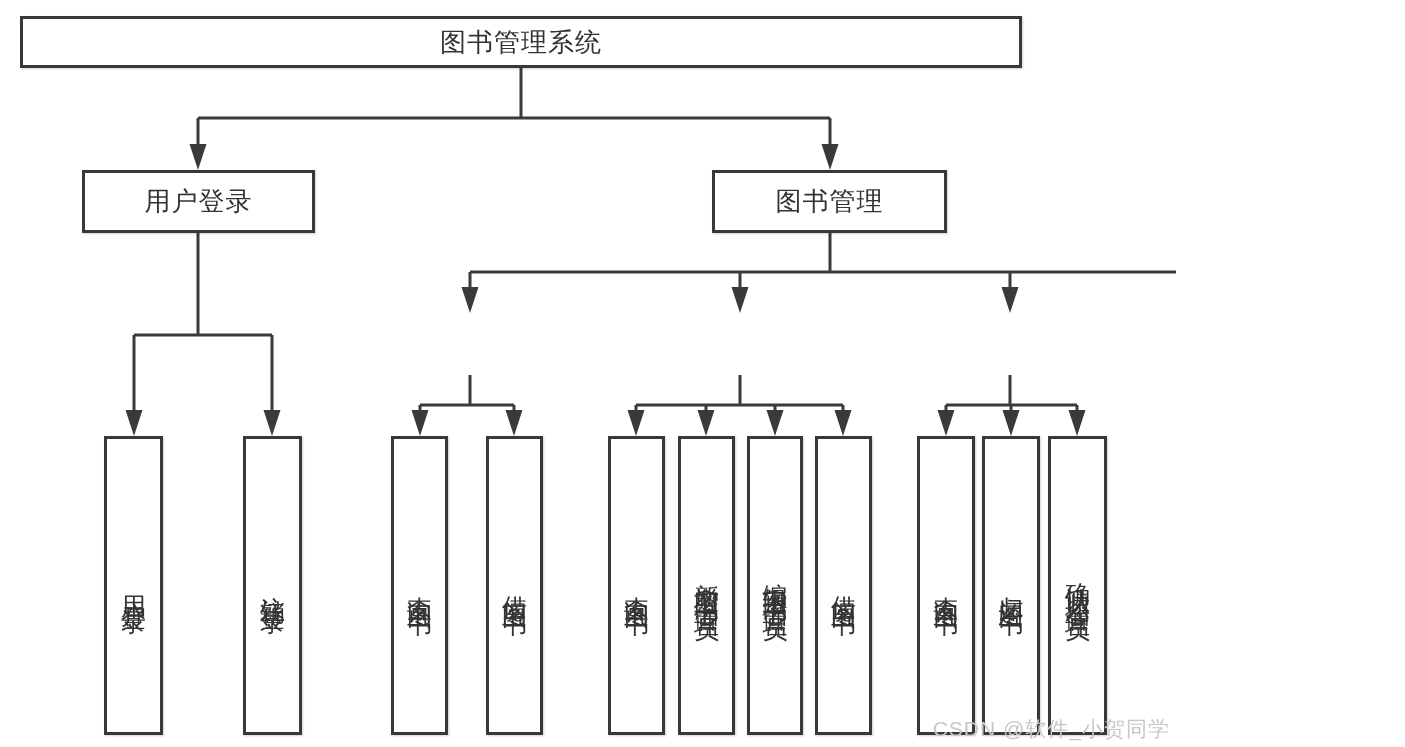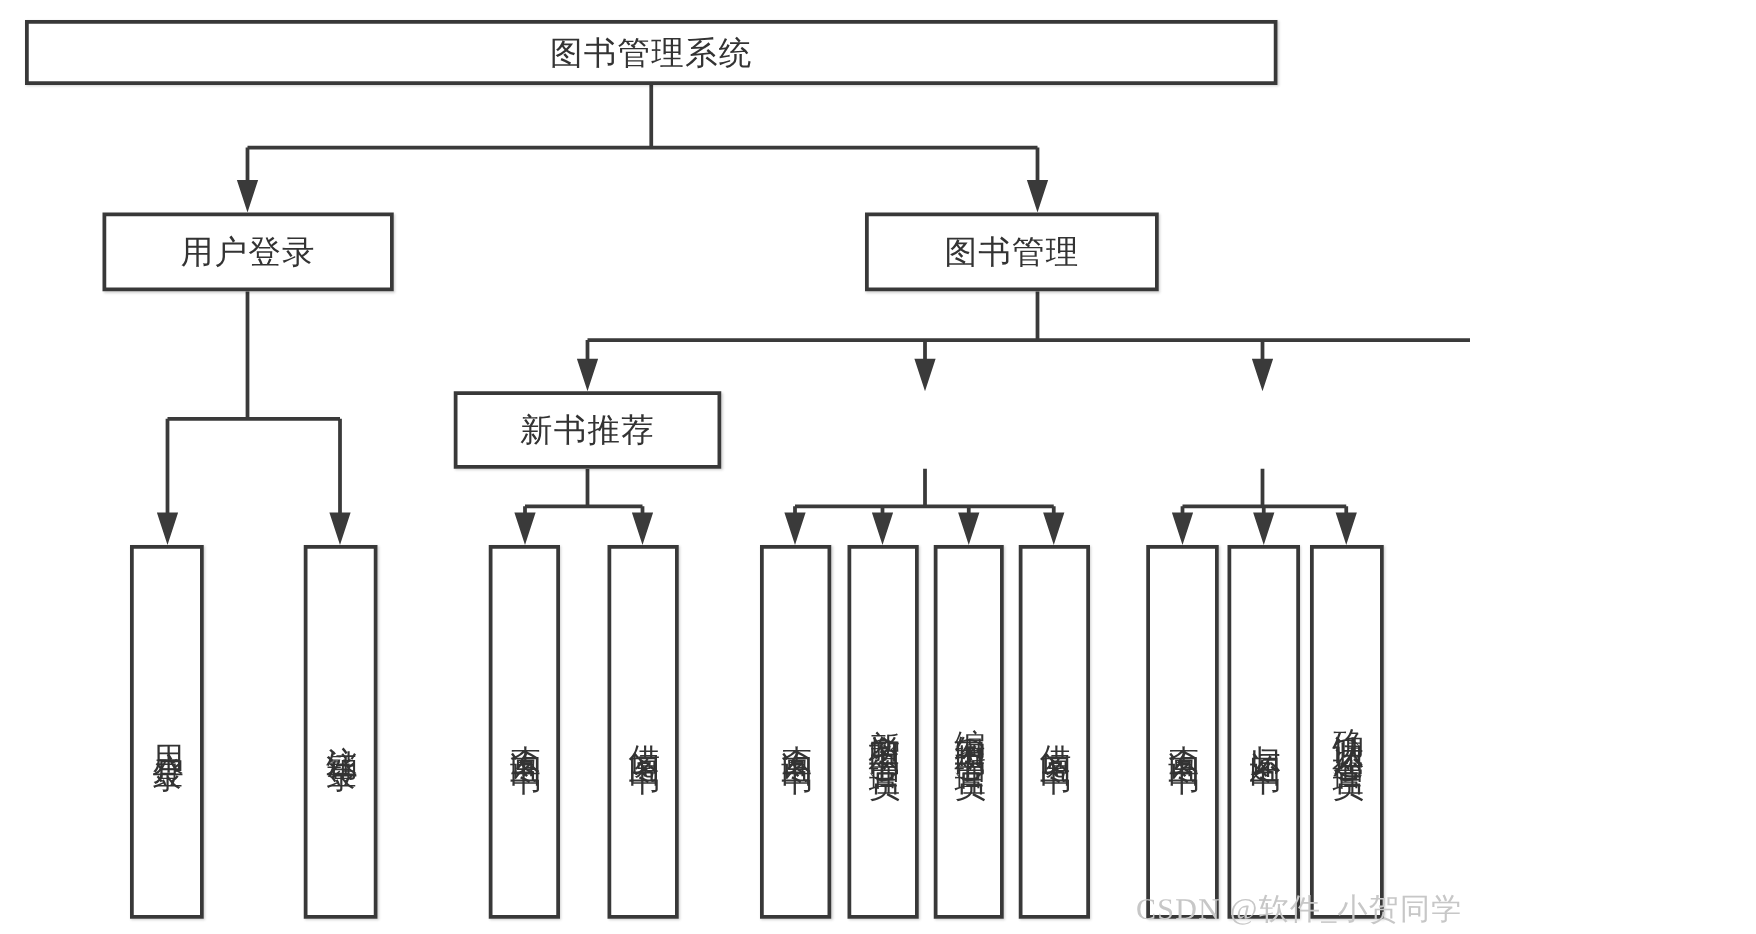--- a/index.html
+++ b/index.html
@@ -7,21 +7,21 @@
     --border:#383838;
     --text:#333333;
     --wm:#c7c7c7;
     --bg:#ffffff;
   }
   html,body{margin:0;padding:0;background:#fff;}
   .stage{
     position:relative;
     width:1176px;height:747px;
     background:var(--bg);
-    font-family:Liberation Serif, serif;
+    font-family:Liberation Sans, sans-serif;
     overflow:hidden;
   }
   .wires{position:absolute;left:0;top:0;}
   .node,.leaf{
     position:absolute;
     box-sizing:border-box;
     background:#fff;
     border:3px solid var(--border);
     box-shadow:1px 1px 2px rgba(0,0,0,0.18);
     display:flex;align-items:center;justify-content:center;
@@ -32,21 +32,21 @@
     font-size:25px;
     writing-mode:vertical-rl;
     text-orientation:mixed;
     letter-spacing:5px;
     line-height:1;
     padding:6px 0;
   }
   .watermark{
     position:absolute;
     right:6px;bottom:4px;
-    font-size:24px;
+    font-size:21px;
     color:var(--wm);
     letter-spacing:1px;
     white-space:nowrap;
   }
 </style>
 </head>
 <body>
 
 <div class="stage">
 
@@ -109,27 +109,24 @@
       M1333.5,410 L1350.5,410 L1342,436 Z"></path>
   </svg>
 
   <div class="node" style="left:20px;top:16px;width:1002px;height:52px">
     <span>图书管理系统</span>
   </div>
 
   <div class="node" style="left:82px;top:170px;width:233px;height:63px">
     <span>用户登录</span>
   </div>
-  <div class="node" style="left:692px;top:170px;width:235px;height:63px">
+  <div class="node" style="left:712px;top:170px;width:235px;height:63px">
     <span>图书管理</span>
   </div>
 
-  <div class="node" style="left:363px;top:313px;width:214px;height:62px">
-    <span>新书推荐</span>
-  </div>
 
   <div class="leaf" style="left:104px;top:436px;width:59px;height:299px">
     <span>用户登录</span>
   </div>
   <div class="leaf" style="left:243px;top:436px;width:59px;height:299px">
     <span>注销登录</span>
   </div>
 
   <div class="leaf" style="left:391px;top:436px;width:57px;height:299px">
     <span>查询图书</span>

